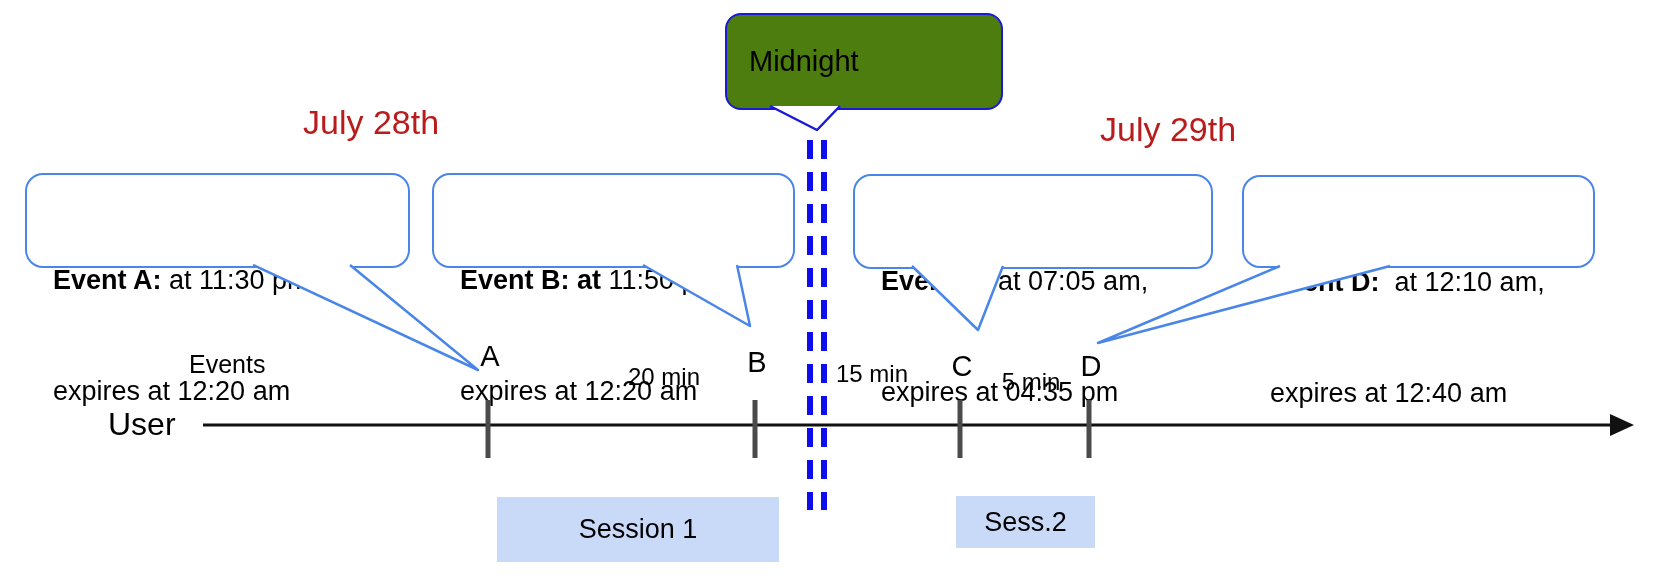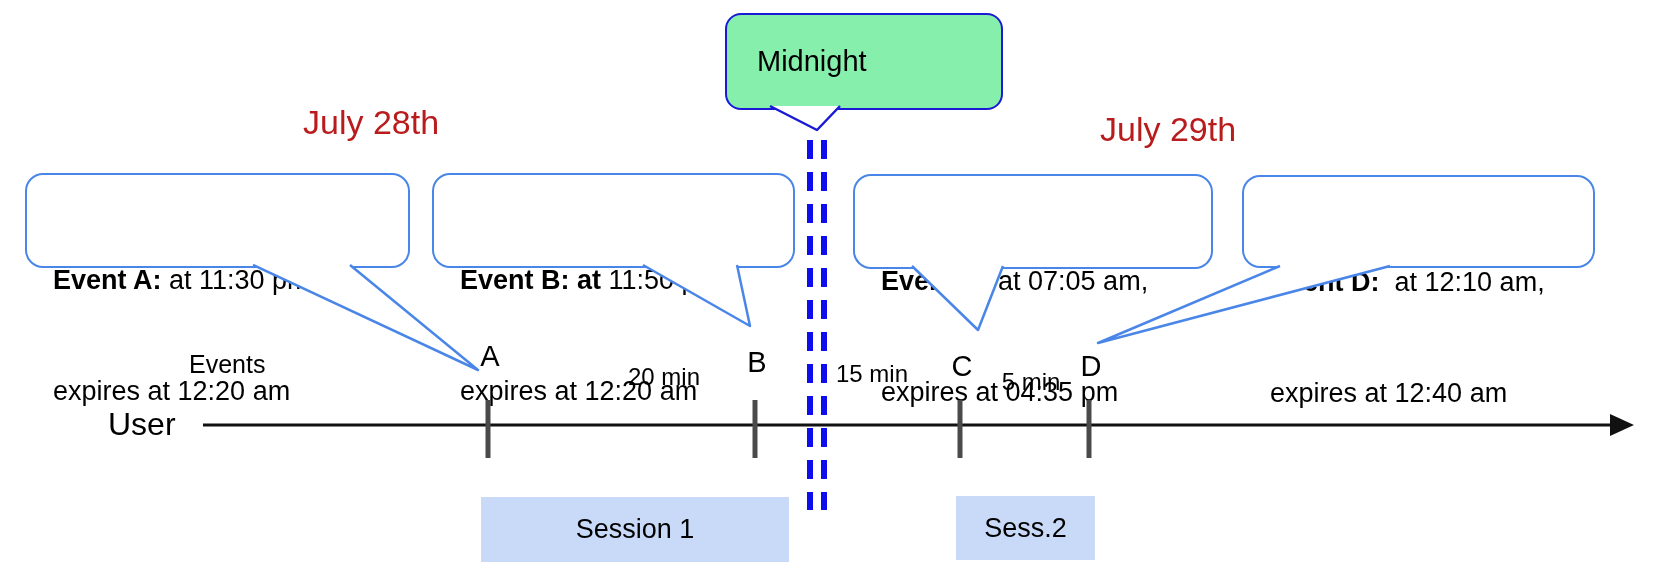--- a/index.html
+++ b/index.html
@@ -11,23 +11,23 @@
   
   .date-heading{font-size:34px;color:#b91c1c;white-space:pre;z-index:3;}
   
   .callout{
     position:absolute;background:#fff;border:2.5px solid var(--callout-border,#4a86e8);
     border-radius:18px;z-index:1;box-sizing:border-box;
     padding:13px 0 0 26px;font-size:27px;line-height:37px;white-space:pre;
   }
   .callout .b{font-weight:bold;}
   .callout-midnight{
-    position:absolute;background:#86efac;border:2.5px solid var(--midnight-border,#1a1ad6);
+    position:absolute;background:#4d7c0f;border:2.5px solid var(--midnight-border,#1a1ad6);
     border-radius:16px;z-index:1;box-sizing:border-box;
-    display:flex;align-items:center;padding-left:30px;
+    display:flex;align-items:center;padding-left:22px;
     font-size:29px;white-space:pre;
   }
   svg#overlay{position:absolute;left:0;top:0;z-index:2;pointer-events:none;}
   
   .events-label{left:189px;top:350px;font-size:25px;z-index:3;}
   .user-label{left:108px;top:406px;font-size:32px;z-index:3;}
   .tick-letter{font-size:29px;z-index:3;transform:translateX(-50%);white-space:pre;}
   .interval-label{font-size:24px;z-index:3;transform:translateX(-50%);white-space:pre;}
   
   .session-box{
@@ -93,20 +93,20 @@
 
   <div class="abs tick-letter" style="left:490px;top:340px;">A</div>
   <div class="abs tick-letter" style="left:757px;top:346px;">B</div>
   <div class="abs tick-letter" style="left:962px;top:350px;">C</div>
   <div class="abs tick-letter" style="left:1091px;top:350px;">D</div>
 
   <div class="abs interval-label" style="left:664px;top:363px;">20 min</div>
   <div class="abs interval-label" style="left:872px;top:360px;">15 min</div>
   <div class="abs interval-label" style="left:1031px;top:368px;">5 min</div>
 
-  <div class="session-box" style="left:481px;top:497px;width:308px;height:65px;">
+  <div class="session-box" style="left:497px;top:497px;width:282px;height:65px;">
     <span>Session 1</span>
   </div>
-  <div class="session-box" style="left:956px;top:496px;width:139px;height:64px;">
+  <div class="session-box" style="left:956px;top:496px;width:139px;height:52px;">
     <span>Sess.2</span>
   </div>
 
 </div>
 
 </body></html>

